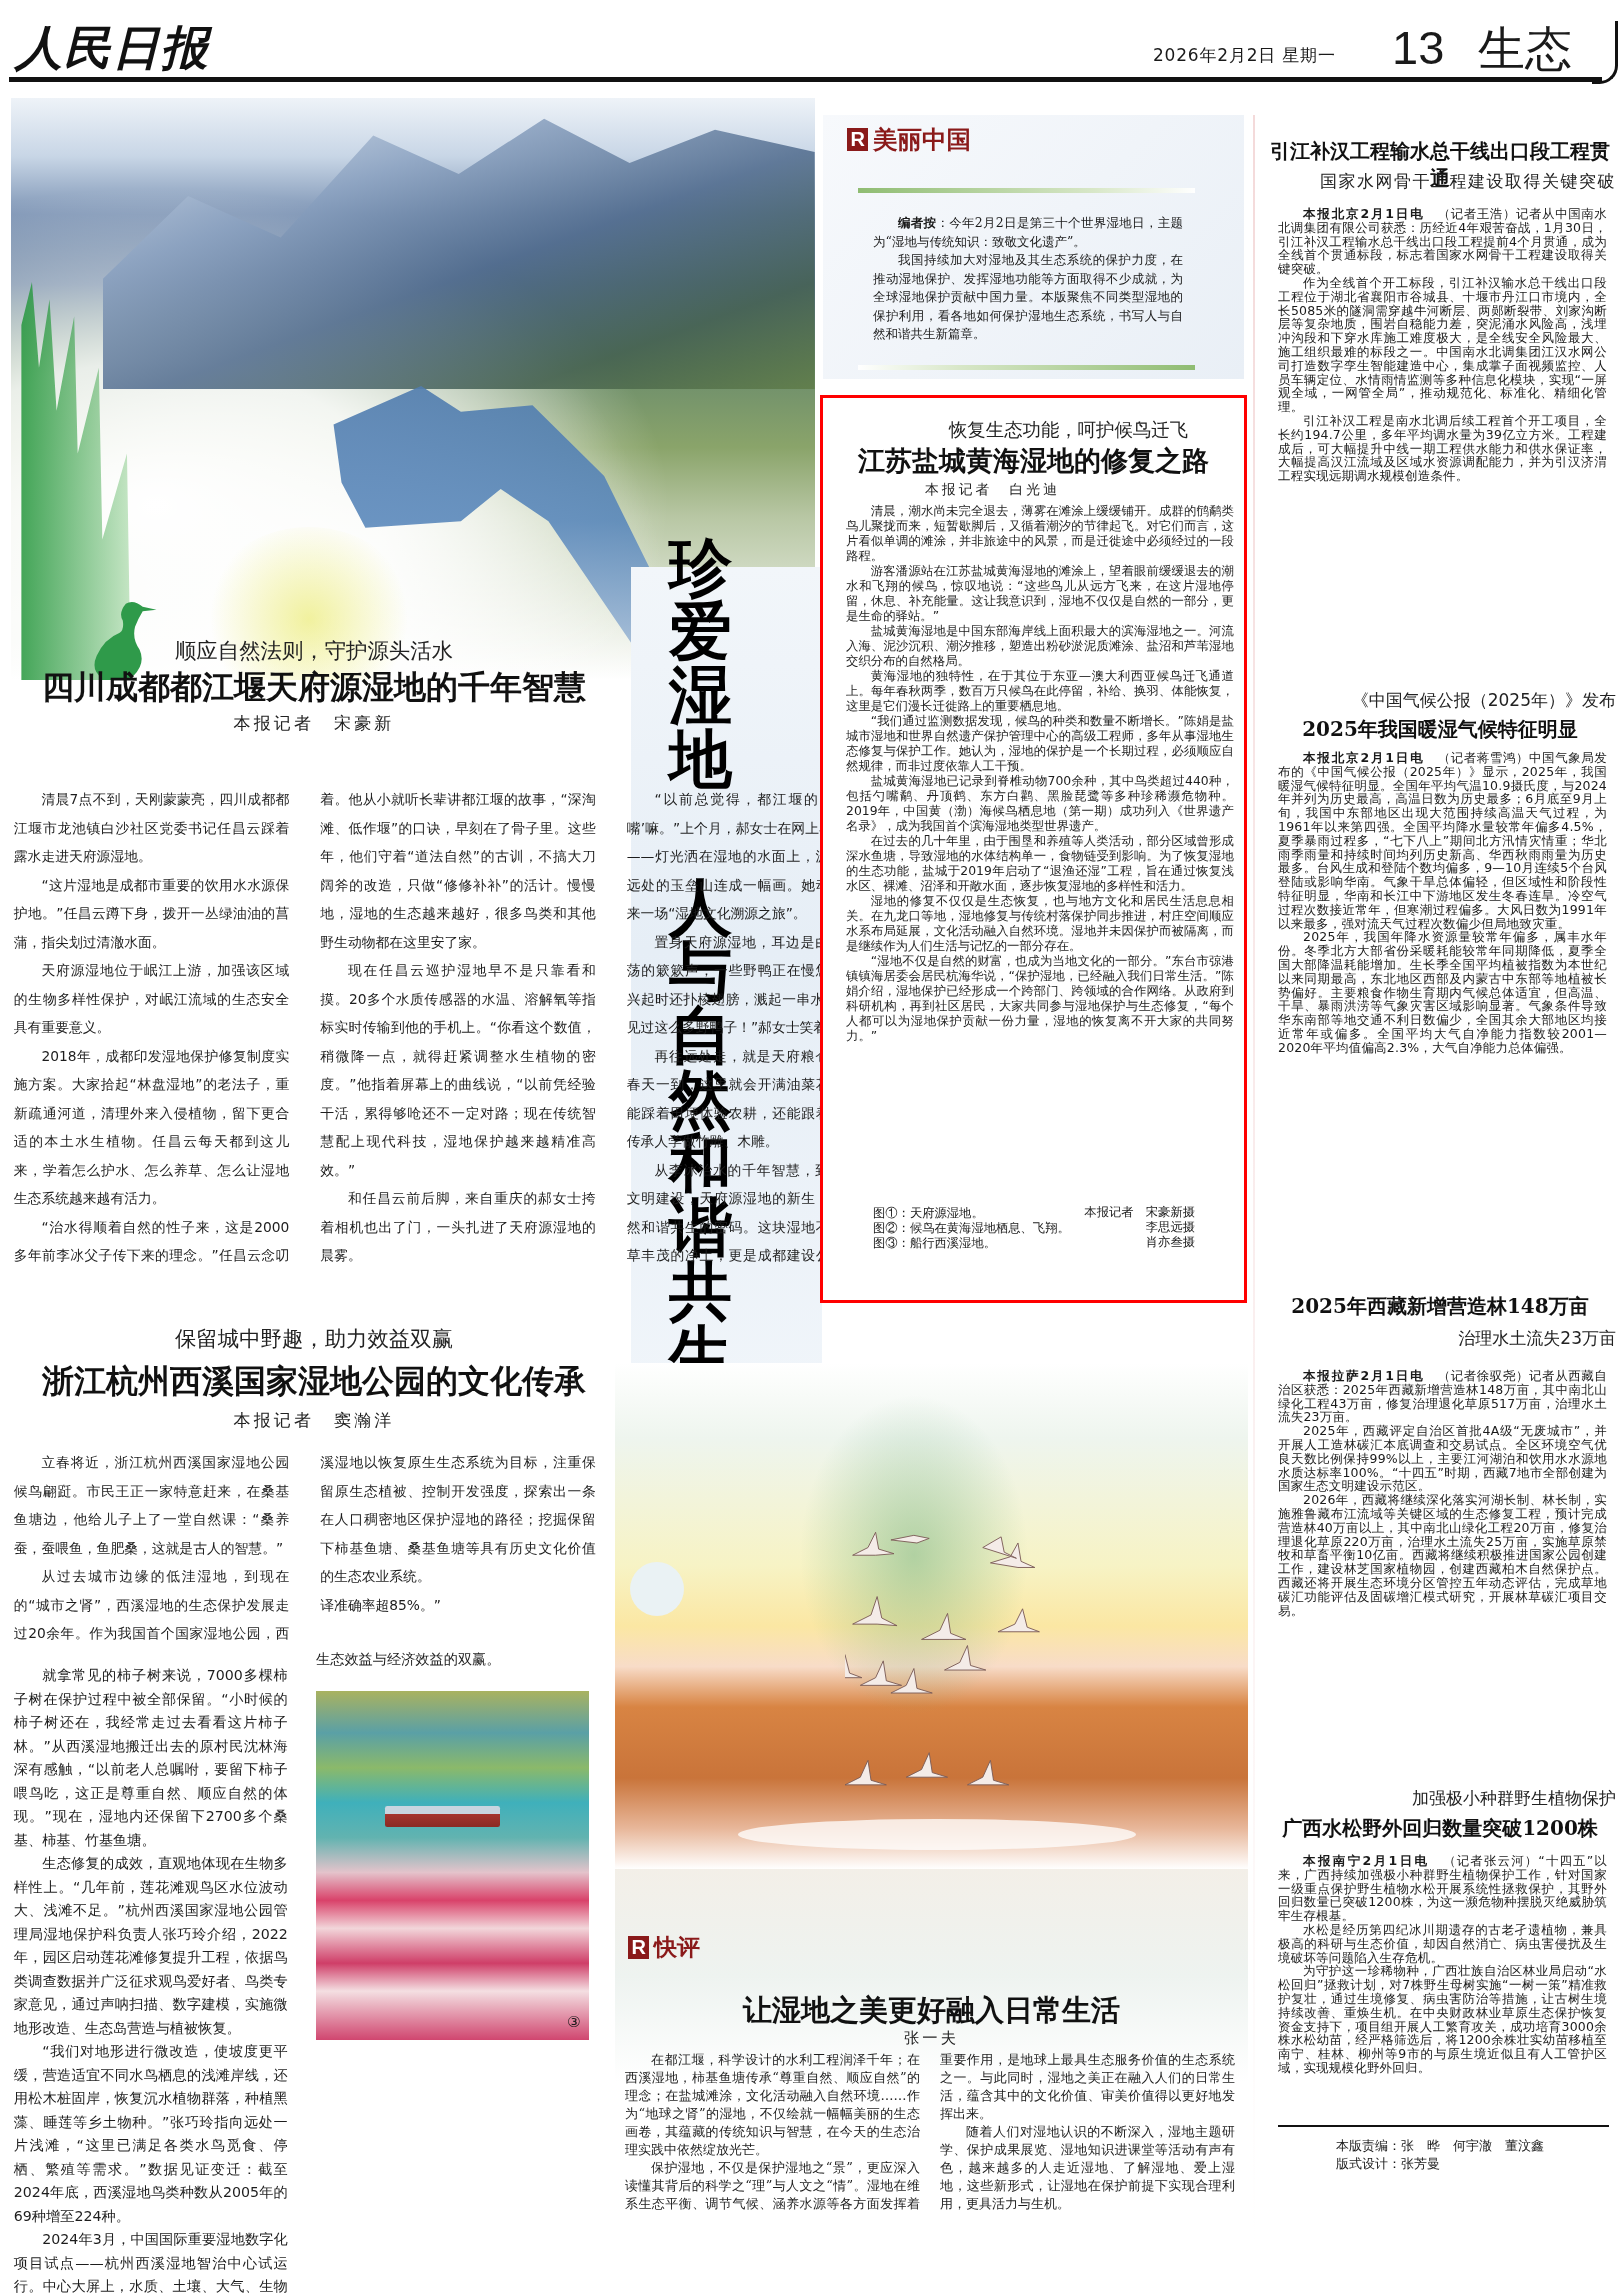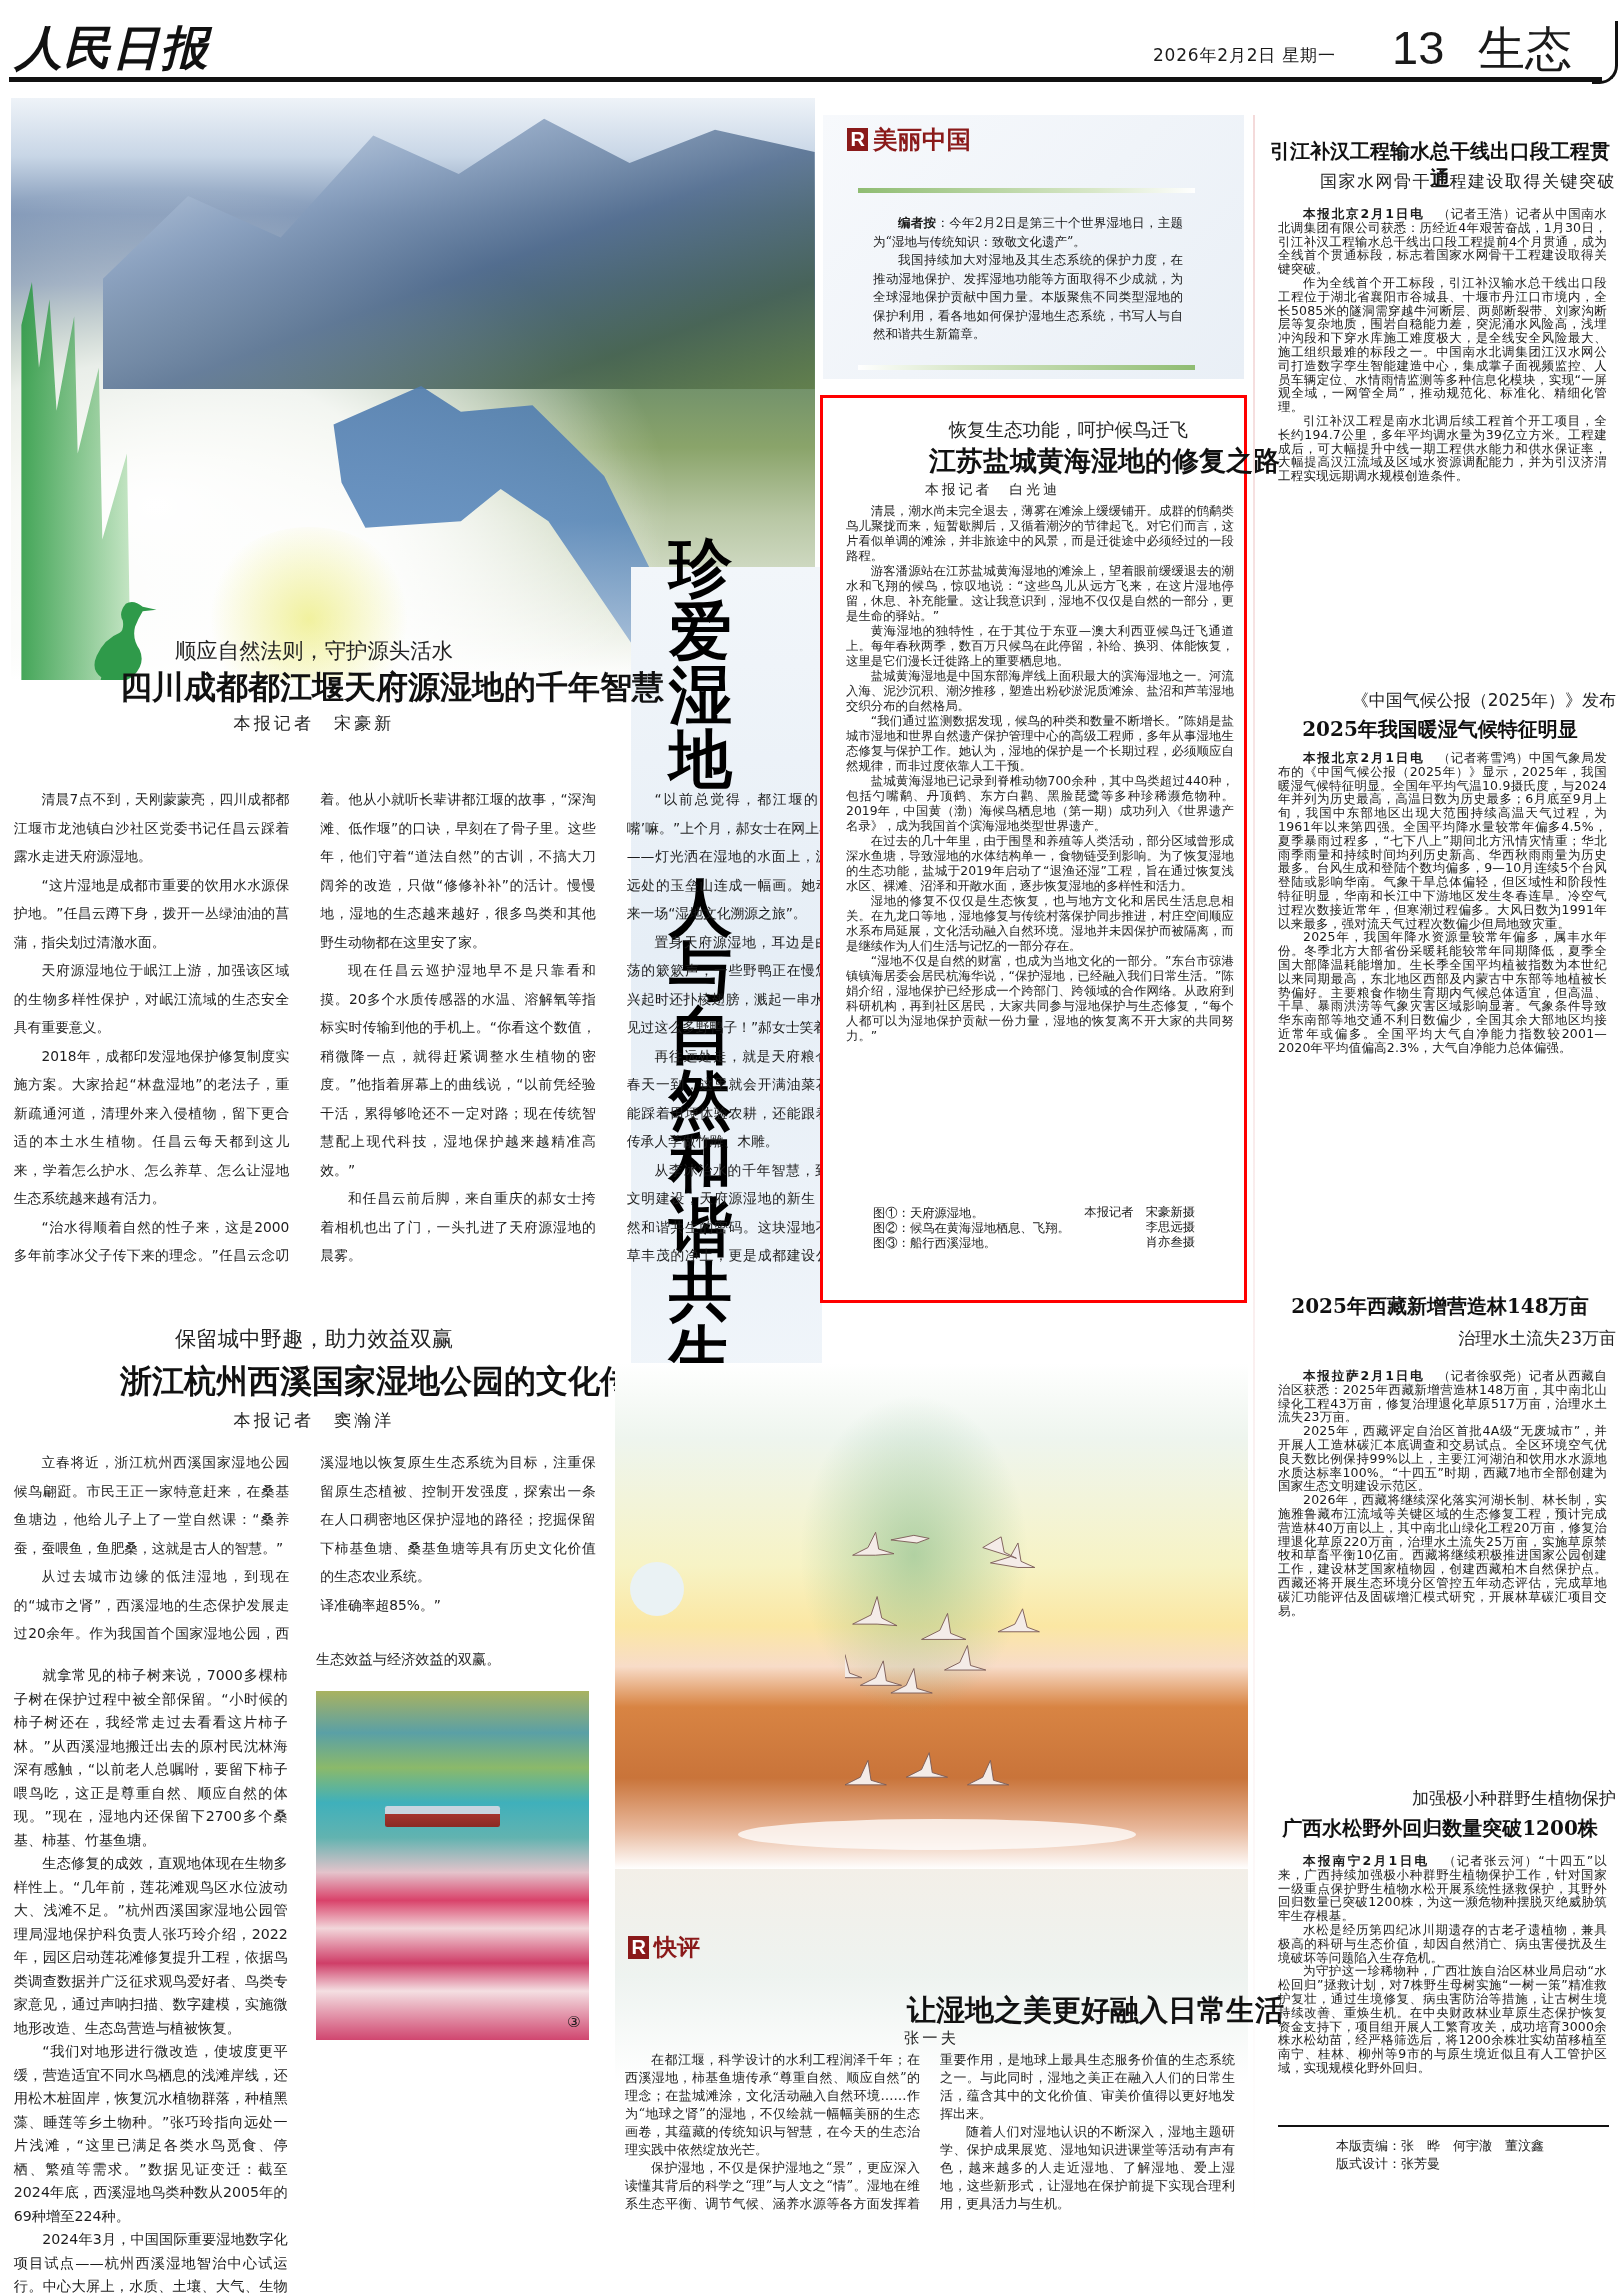--- a/index.html
+++ b/index.html
@@ -25,21 +25,21 @@
   .p1-heron{left:61px;top:498px;width:100px;height:115px;}
   .p1-yellow{left:191px;top:429px;width:214px;height:184px;border-radius:50%;background:radial-gradient(circle,rgba(230,230,80,.55),rgba(255,255,255,0) 70%);}
   .p1-num{left:779px;top:620px;font-size:17px;color:#222;}
   
   .vtitle-bg{left:631px;top:567px;width:191px;height:957px;background:linear-gradient(180deg,#f2f6fa,#e6eef6 40%,#f3f7fb);}
   .vtitle{left:666px;top:536px;width:69px;font-size:63px;font-weight:bold;line-height:64px;text-align:center;font-family:"DejaVu Sans","Liberation Sans",sans-serif;color:#000;}
   .vtitle span{display:block;}
   .vgap{height:84px;}
   
   .kicker{text-align:center;font-size:21.4px;color:#222;}
-  .headline{text-align:right;font-family:"DejaVu Serif","Liberation Serif",serif;font-weight:bold;font-size:32px;color:#111;padding-left:36px;}
+  .headline{text-align:center;font-family:"DejaVu Serif","Liberation Serif",serif;font-weight:bold;font-size:32px;color:#111;}
   .byline{text-align:center;font-size:17px;color:#222;letter-spacing:3.1px;}
   .body-text{font-size:14.2px;line-height:24px;text-align:justify;color:#1d1d1d;}
   .body-text p{margin:0;text-indent:2em;}
   .col2{column-count:2;column-gap:31px;}
   
   .sc-kicker{left:0;top:636px;width:628px;}
   .sc-head{left:0;top:666px;width:628px;}
   .sc-byline{left:0;top:712px;width:628px;}
   .sc-body{left:13.8px;top:785px;width:582px;height:502px;font-size:13.8px;line-height:28.5px;}
   
@@ -204,22 +204,22 @@
 </div>
 <div class="abs green-bar2"></div>
 
 <div class="abs yc-box"></div>
 <div class="abs kicker yc-kicker">恢复生态功能，呵护候鸟迁飞</div>
 <div class="abs headline yc-head">江苏盐城黄海湿地的修复之路</div>
 <div class="abs byline yc-byline">本报记者　白光迪</div>
 <div class="abs body-text yc-body">
   <p>清晨，潮水尚未完全退去，薄雾在滩涂上缓缓铺开。成群的鸻鹬类鸟儿聚拢而来，短暂歇脚后，又循着潮汐的节律起飞。对它们而言，这片看似单调的滩涂，并非旅途中的风景，而是迁徙途中必须经过的一段路程。</p>
   <p>游客潘源站在江苏盐城黄海湿地的滩涂上，望着眼前缓缓退去的潮水和飞翔的候鸟，惊叹地说：“这些鸟儿从远方飞来，在这片湿地停留，休息、补充能量。这让我意识到，湿地不仅仅是自然的一部分，更是生命的驿站。”</p>
+  <p>盐城黄海湿地是中国东部海岸线上面积最大的滨海湿地之一。河流入海、泥沙沉积、潮汐推移，塑造出粉砂淤泥质滩涂、盐沼和芦苇湿地交织分布的自然格局。</p>
   <p>黄海湿地的独特性，在于其位于东亚—澳大利西亚候鸟迁飞通道上。每年春秋两季，数百万只候鸟在此停留，补给、换羽、体能恢复，这里是它们漫长迁徙路上的重要栖息地。</p>
-  <p>盐城黄海湿地是中国东部海岸线上面积最大的滨海湿地之一。河流入海、泥沙沉积、潮汐推移，塑造出粉砂淤泥质滩涂、盐沼和芦苇湿地交织分布的自然格局。</p>
   <p>“我们通过监测数据发现，候鸟的种类和数量不断增长。”陈娟是盐城市湿地和世界自然遗产保护管理中心的高级工程师，多年从事湿地生态修复与保护工作。她认为，湿地的保护是一个长期过程，必须顺应自然规律，而非过度依靠人工干预。</p>
   <p>盐城黄海湿地已记录到脊椎动物700余种，其中鸟类超过440种，包括勺嘴鹬、丹顶鹤、东方白鹳、黑脸琵鹭等多种珍稀濒危物种。2019年，中国黄（渤）海候鸟栖息地（第一期）成功列入《世界遗产名录》，成为我国首个滨海湿地类型世界遗产。</p>
   <p>在过去的几十年里，由于围垦和养殖等人类活动，部分区域曾形成深水鱼塘，导致湿地的水体结构单一，食物链受到影响。为了恢复湿地的生态功能，盐城于2019年启动了“退渔还湿”工程，旨在通过恢复浅水区、裸滩、沼泽和开敞水面，逐步恢复湿地的多样性和活力。</p>
   <p>湿地的修复不仅仅是生态恢复，也与地方文化和居民生活息息相关。在九龙口等地，湿地修复与传统村落保护同步推进，村庄空间顺应水系布局延展，文化活动融入自然环境。湿地并未因保护而被隔离，而是继续作为人们生活与记忆的一部分存在。</p>
   <p>“湿地不仅是自然的财富，也成为当地文化的一部分。”东台市弶港镇镇海居委会居民杭海华说，“保护湿地，已经融入我们日常生活。”陈娟介绍，湿地保护已经形成一个跨部门、跨领域的合作网络。从政府到科研机构，再到社区居民，大家共同参与湿地保护与生态修复，“每个人都可以为湿地保护贡献一份力量，湿地的恢复离不开大家的共同努力。”</p>
 </div>
 
 <div class="abs captions">
   <div class="cap-row">
     <span>图①：天府源湿地。</span>

